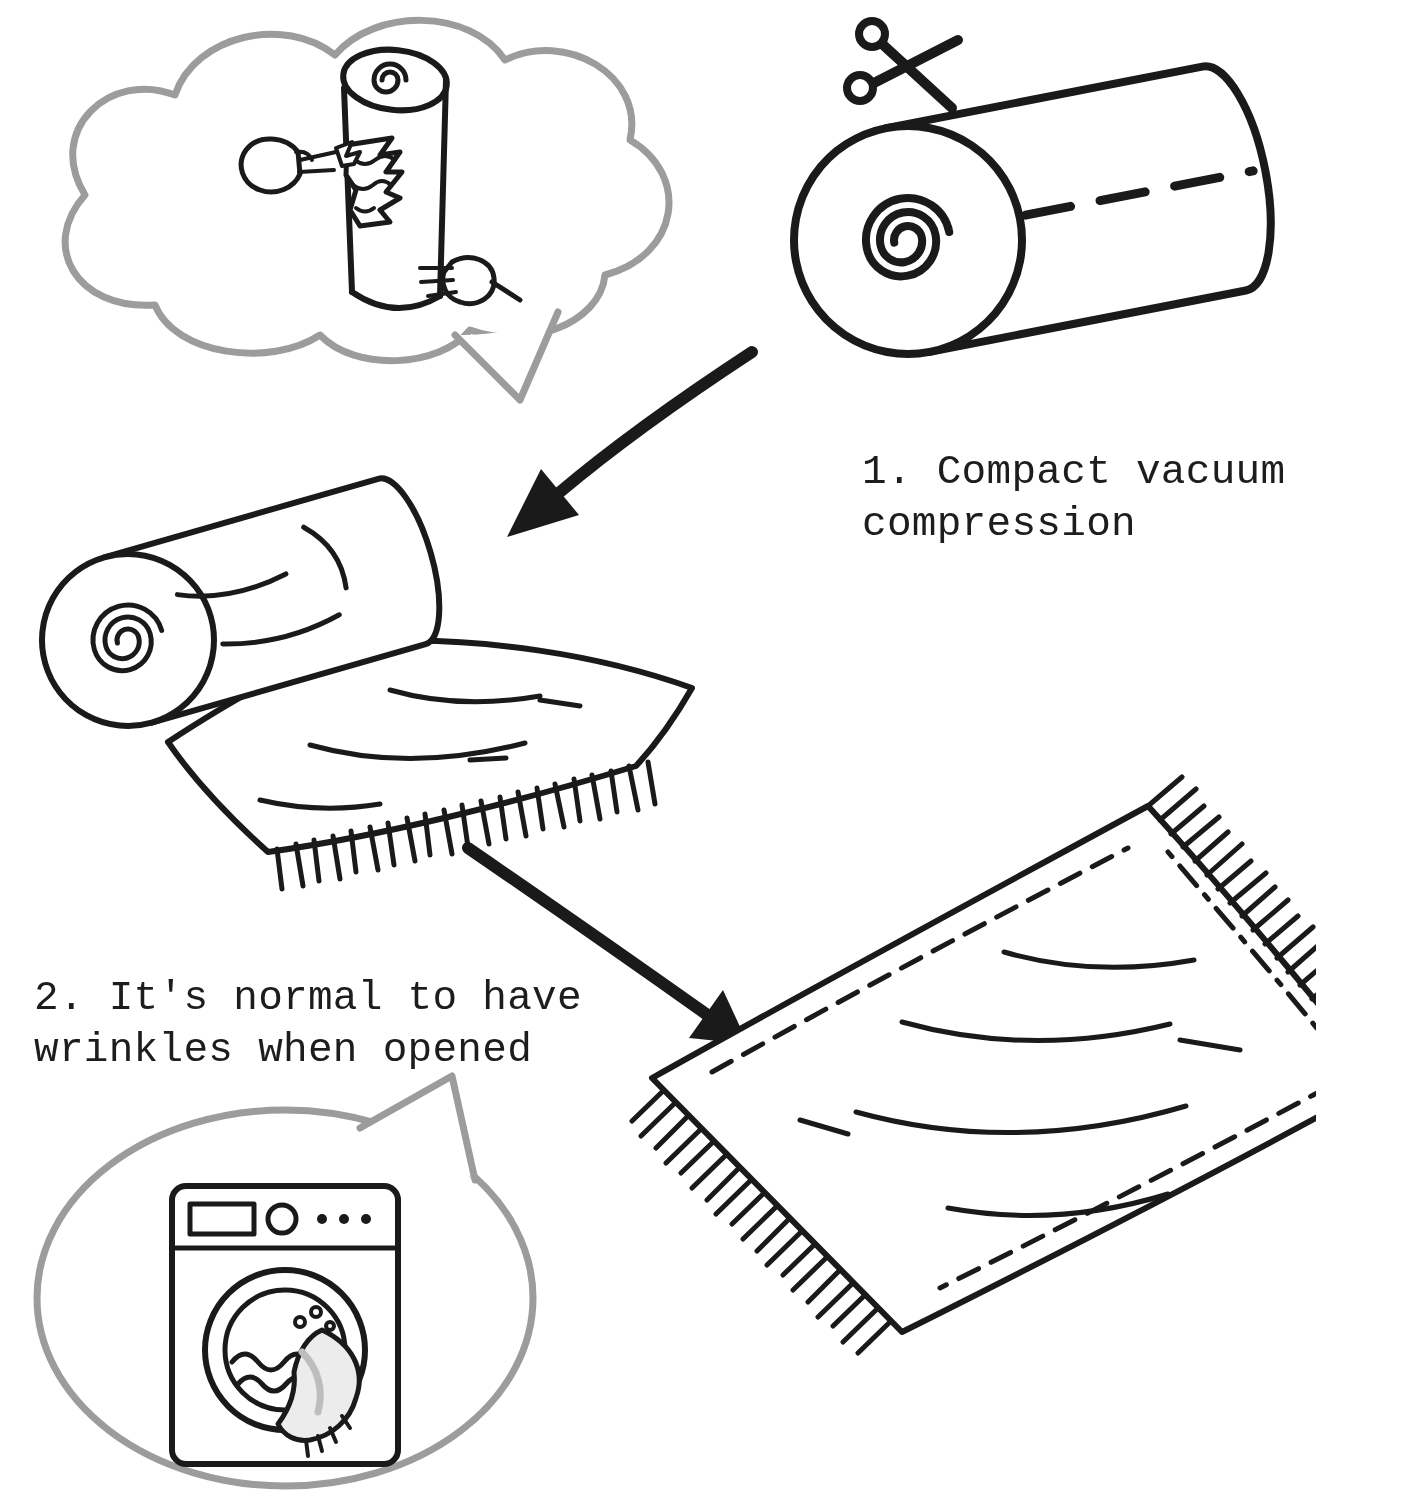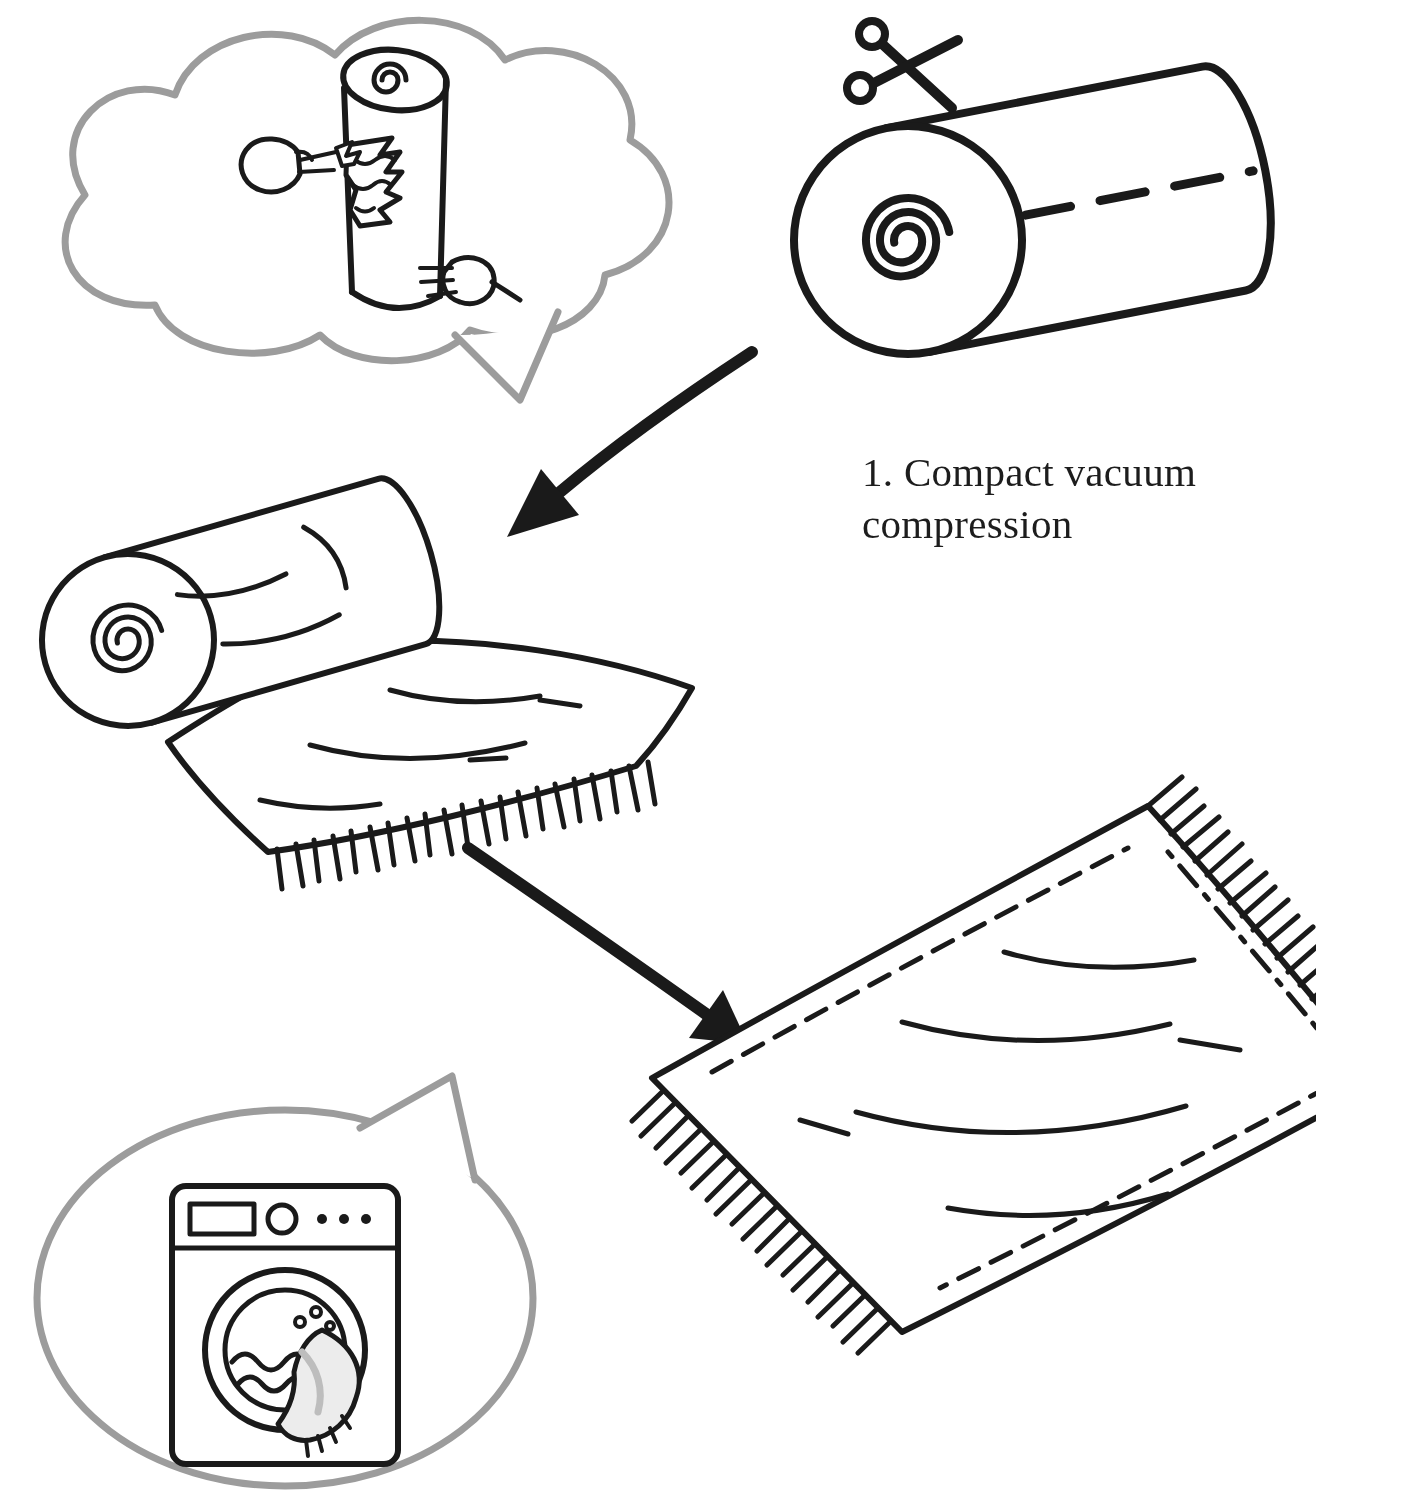--- a/index.html
+++ b/index.html
@@ -1,17 +1,17 @@
 <!DOCTYPE html>
 <html><head>
 <meta charset="utf-8">
 <style>
   html,body{margin:0;padding:0;background:#ffffff;}
   .page{position:relative;width:1316px;height:1500px;background:#ffffff;overflow:hidden;
-        font-family:Liberation Serif, serif;}
+        font-family:Liberation Mono, monospace;}
   .canvas{position:absolute;left:0;top:0;}
   .step{position:absolute;font-size:41px;line-height:1.27;font-weight:500;color:#1d1d1d;
         letter-spacing:.3px;white-space:pre-line;}
   
   .ink{stroke:#1a1a1a;fill:none;stroke-linecap:round;stroke-linejoin:round;}
   .gray{stroke:#9c9c9c;fill:none;stroke-linecap:round;stroke-linejoin:round;}
   .paper{fill:#ffffff;}
   .solid{fill:#1a1a1a;stroke:none;}
   .shade{fill:#ececec;}
   .w4{stroke-width:4}.w5{stroke-width:5}.w6{stroke-width:6}.w7{stroke-width:7}
@@ -179,15 +179,17 @@
         <path d="M 302 1352 C 318 1368 324 1390 318 1412" stroke="#bdbdbd" stroke-width="7" fill="none" stroke-linecap="round"></path>
         <path class="ink w4" d="M 306 1440 l 2 16 M 318 1436 l 4 15 M 330 1428 l 6 14 M 342 1416 l 8 12"></path>
       </g>
     </g>
   </g>
 </svg>
 
 <div class="step" style="left:862px;top:446px;width:480px;">1. Compact vacuum
 compression</div>
 
+<div class="step" style="left:34px;top:972px;width:560px;">2. It's normal to have
+wrinkles when opened</div>
 
 
 </div>
 
 </body></html>

